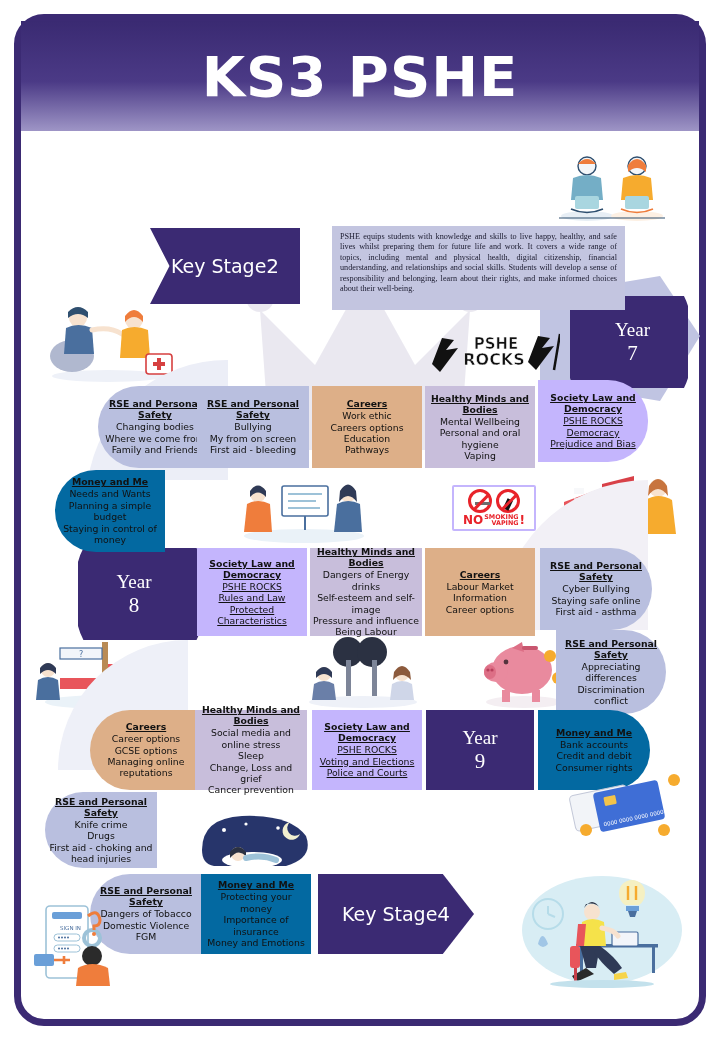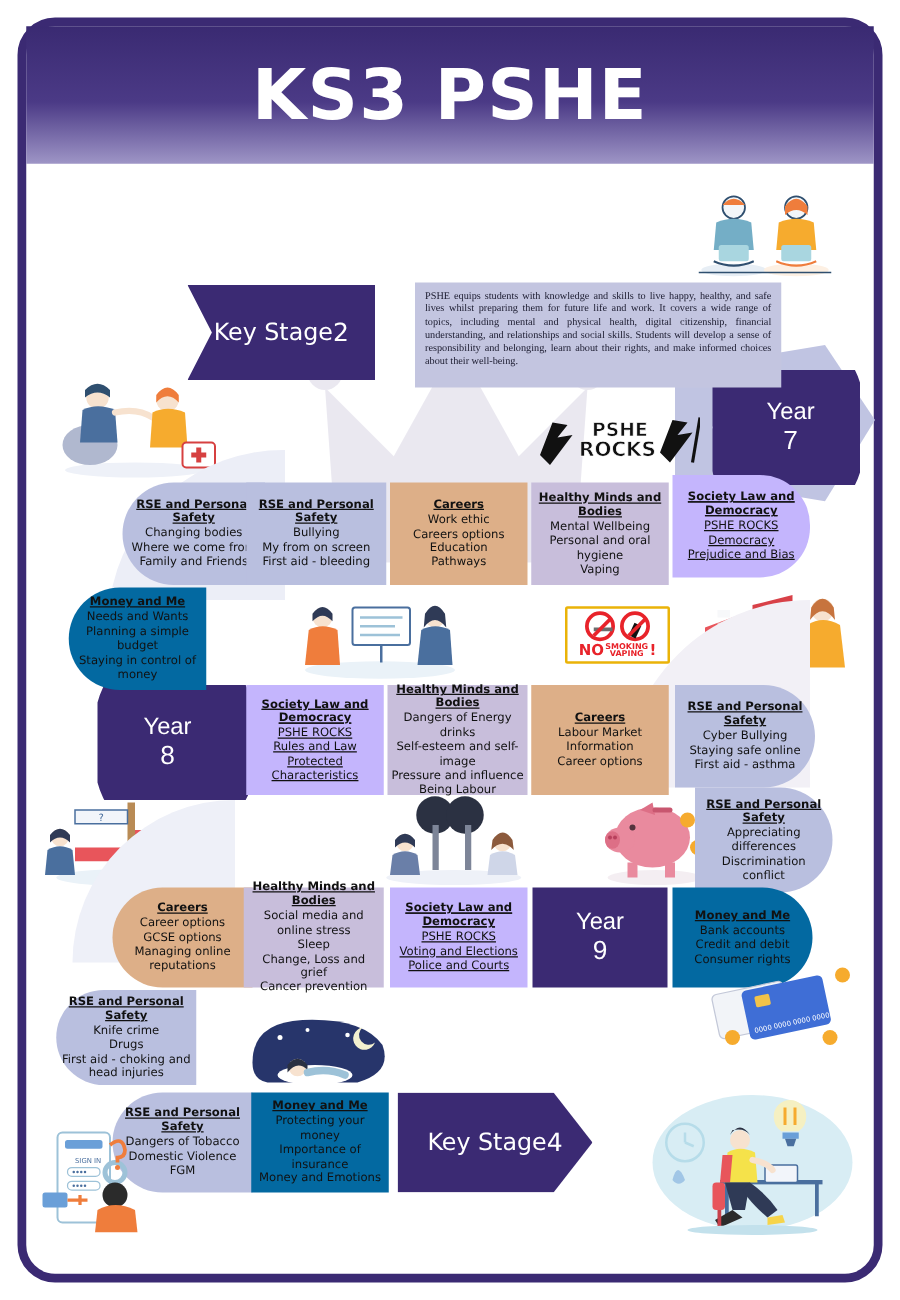--- a/index.html
+++ b/index.html
@@ -86,21 +86,21 @@
   .wedge { position: absolute; z-index: 5; }
 
   
   .year-badge {
     position: absolute;
     color: #ffffff;
     text-align: center;
     display: flex; flex-direction: column;
     align-items: center; justify-content: center;
     z-index: 8;
-    font-family: Liberation Sans, sans-serif;
+    font-family: Liberation Serif, serif;
   }
   .year-badge .yl { font-size: 19px; line-height: 22px; }
   .year-badge .yn { font-size: 21px; line-height: 24px; }
 
   
   .ks {
     position: absolute;
     background: #3b2a73;
     color: #ffffff;
     display: flex; flex-direction: row;
@@ -140,21 +140,21 @@
   
   .art { position: absolute; z-index: 4; }
   .art.front { z-index: 10; }
 
   
   .nosmoke {
     position: absolute;
     left: 452px; top: 485px;
     width: 84px; height: 46px;
     background: #ffffff;
-    border: 2px solid #eab308;
+    border: 2px solid #c4b5fd;
     border-radius: 2px;
     z-index: 10;
     display: flex; flex-direction: column;
     align-items: center; justify-content: flex-start;
     padding-top: 2px;
   }
   .nosmoke .circles { display: flex; gap: 4px; }
   .nosmoke .nc {
     width: 24px; height: 24px; border-radius: 50%;
     border: 3px solid #e8232a; position: relative;
@@ -172,21 +172,21 @@
   .nosmoke .vape {
     position: absolute; left: 6px; top: 7px;
     width: 6px; height: 11px; background: #111111;
     transform: rotate(25deg);
   }
   .nosmoke .ntext {
     display: flex; align-items: center; gap: 1px;
     color: #e8232a; font-weight: bold; margin-top: 1px;
   }
   .nosmoke .nbig { font-size: 12px; line-height: 11px; }
-  .nosmoke .nsm  { font-size: 6.4px; line-height: 6.4px; text-align: center; }
+  .nosmoke .nsm  { font-size: 6.4px; line-height: 6.4px; text-align: right; }
 </style>
 </head>
 <body>
 
 <div id="poster">
 
   <div class="frame"></div>
 
   <div class="title-banner">
     <h1>KS3 PSHE</h1>

